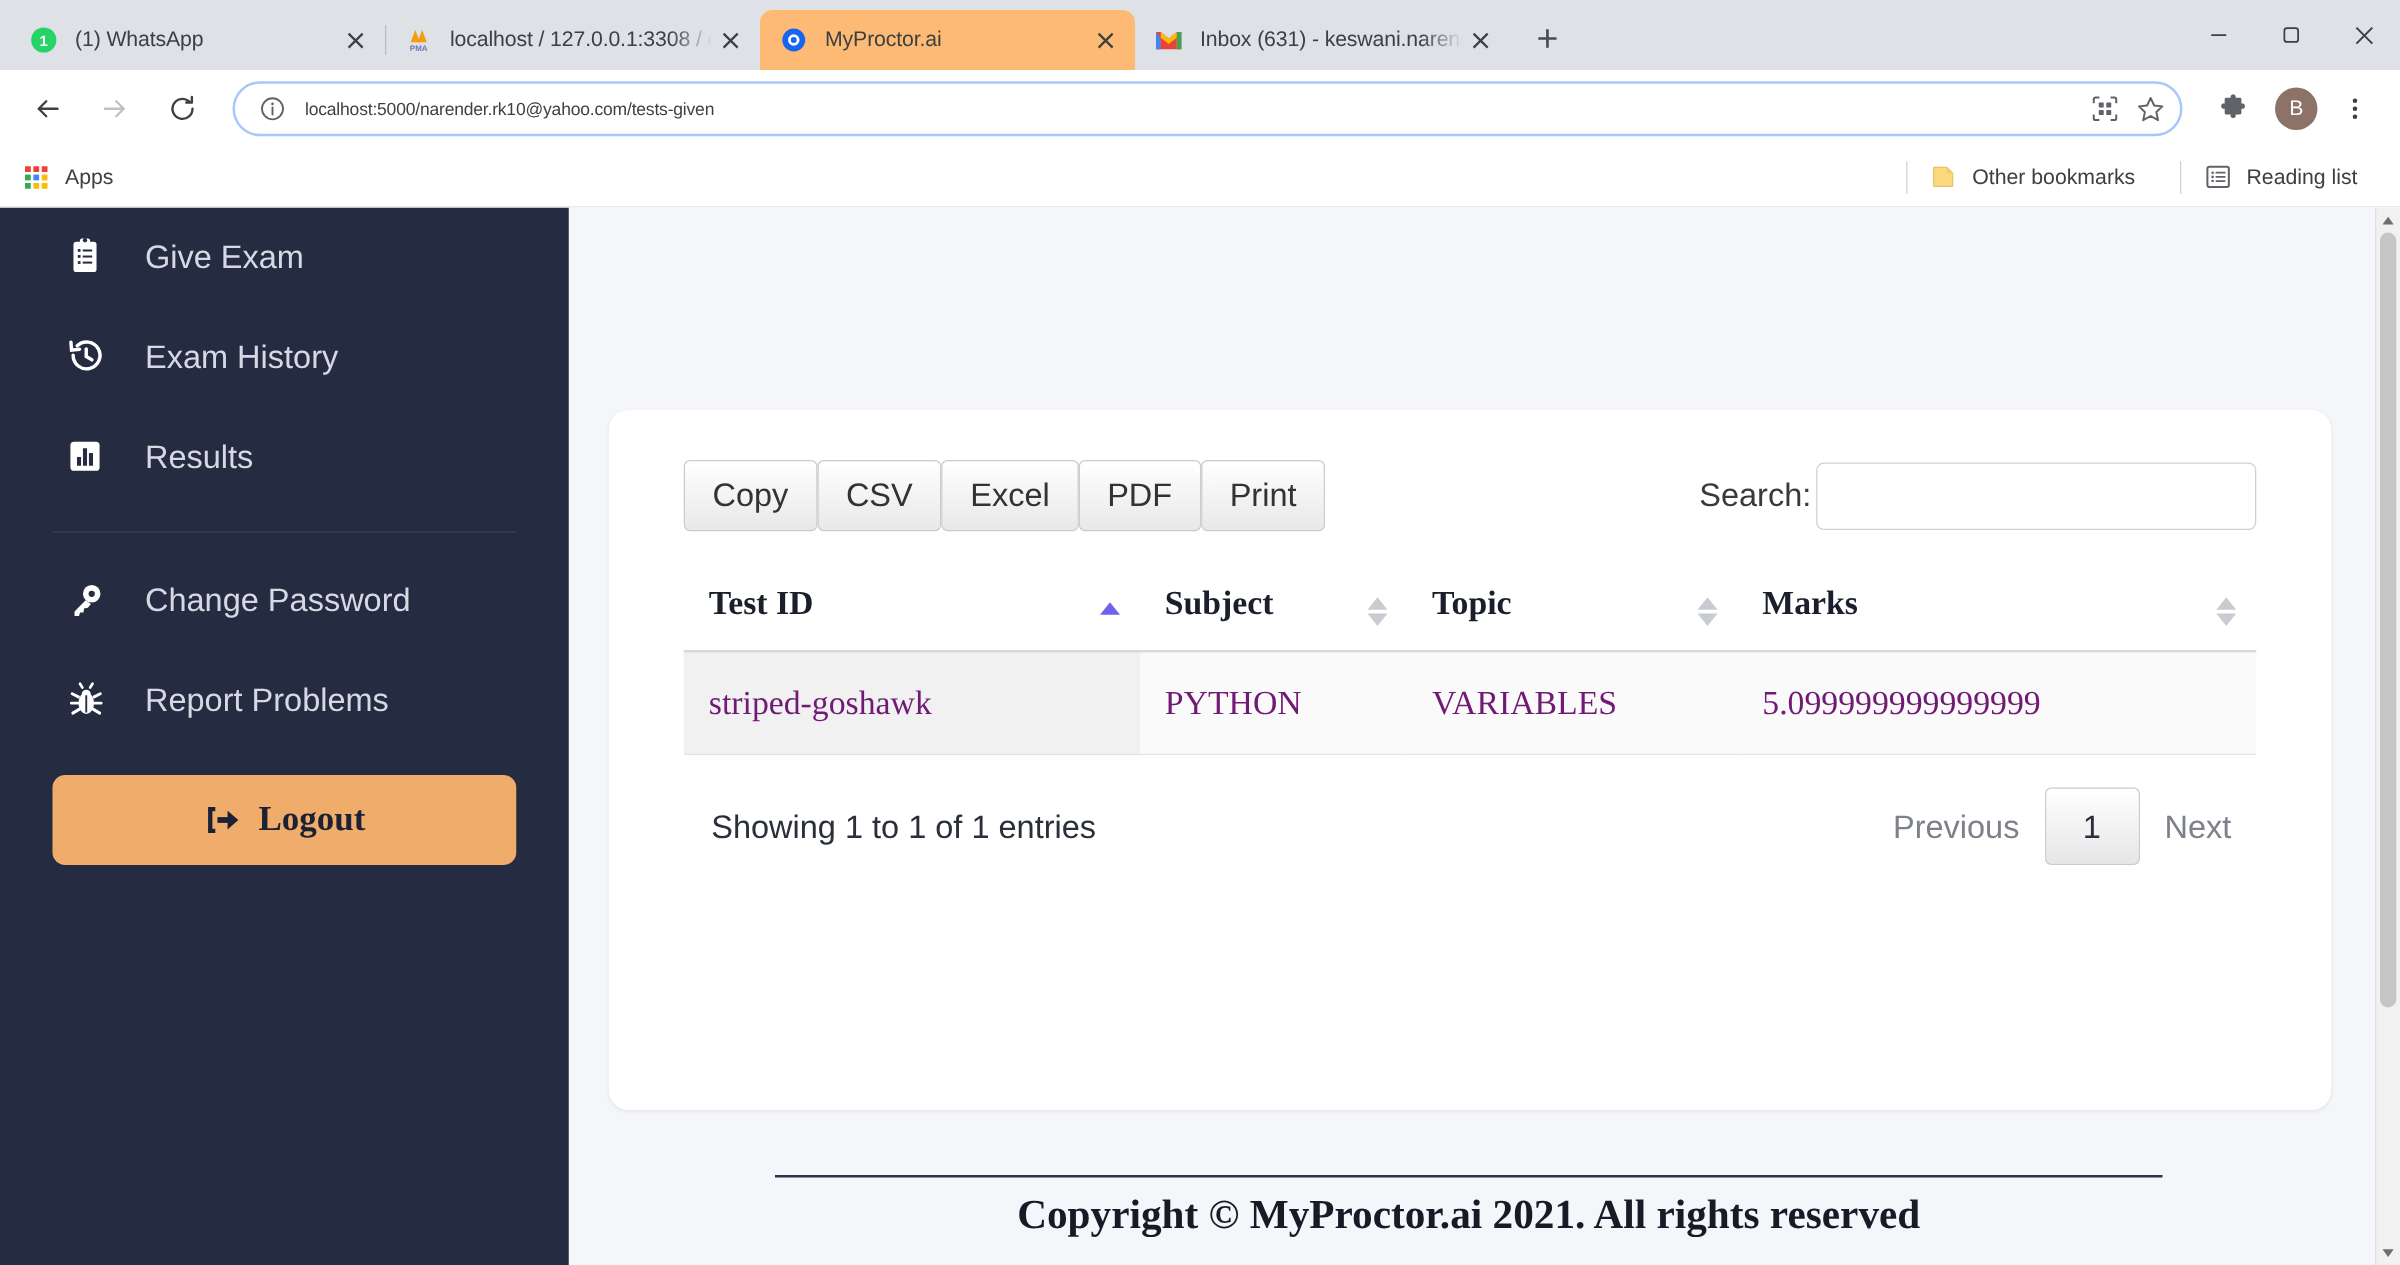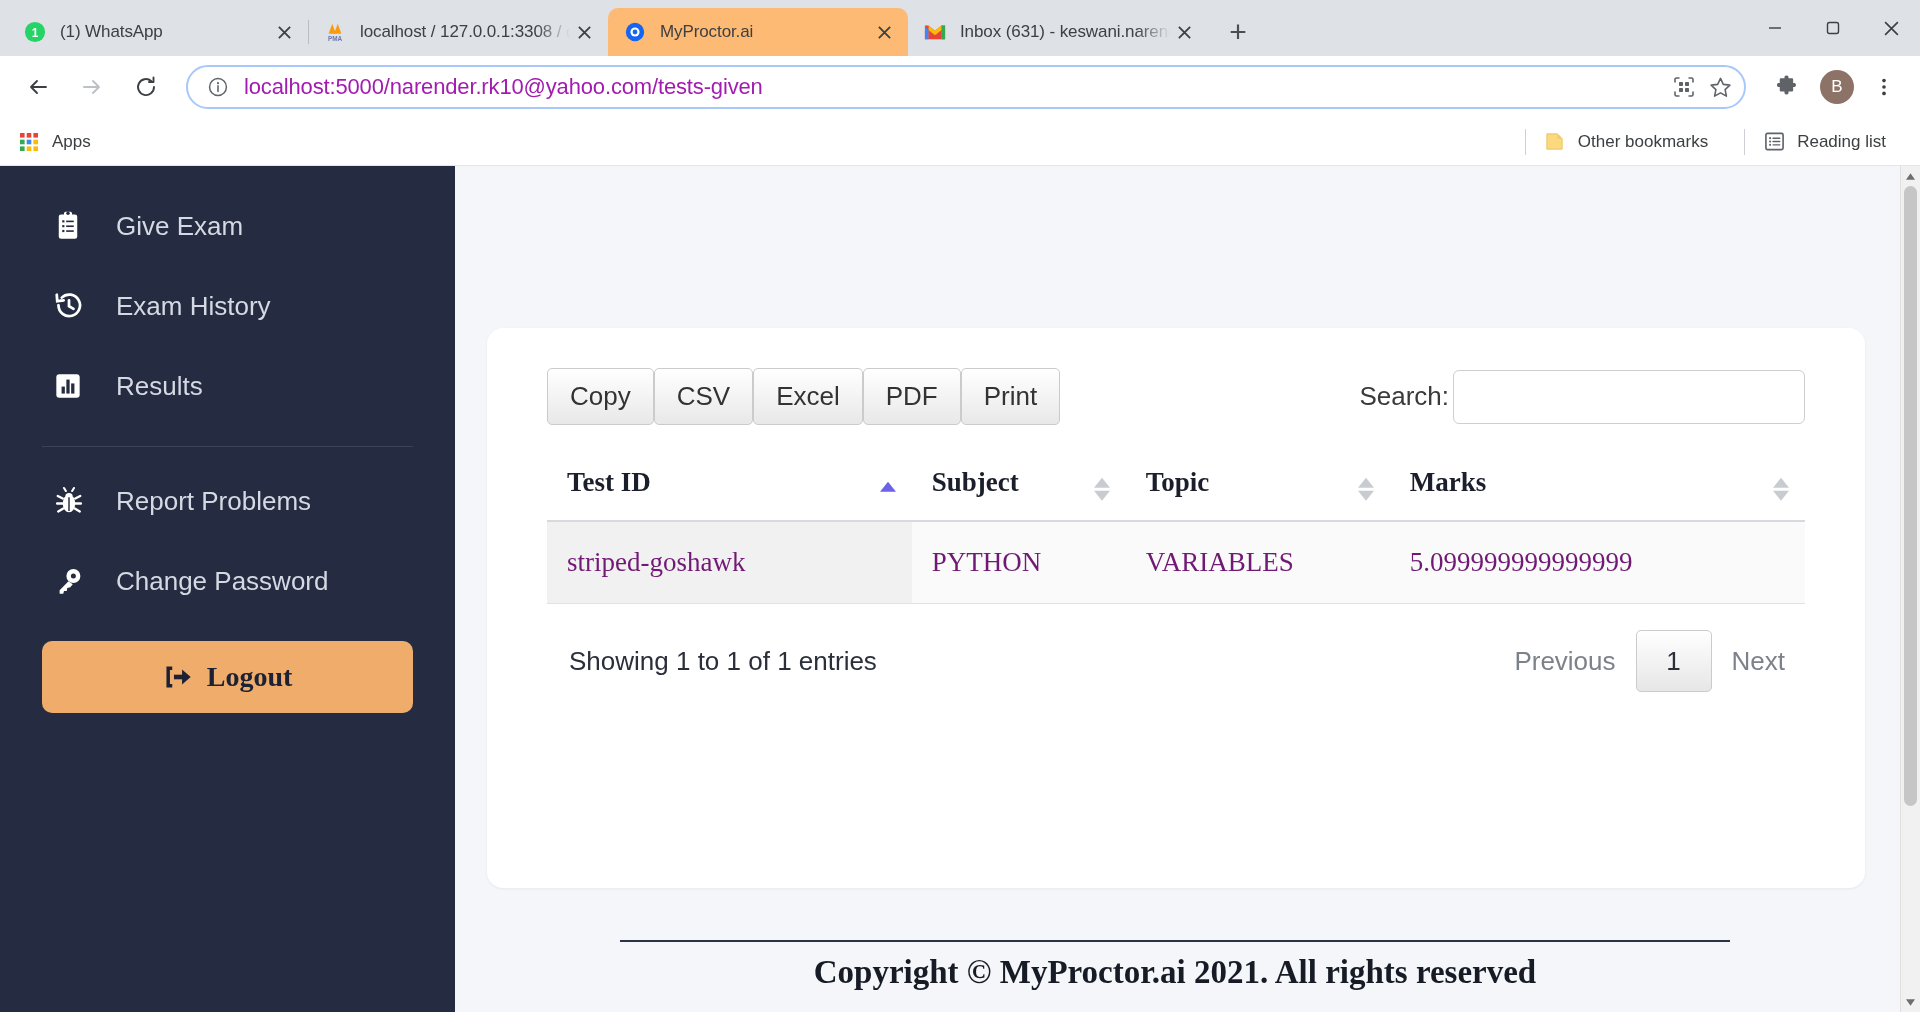--- a/index.html
+++ b/index.html
@@ -107,22 +107,22 @@
     border-radius: 24px;
     display: flex;
     align-items: center;
     padding: 0 6px 0 18px;
     margin: 0 10px 0 8px;
     background: #fff;
   }
   .omnibox .infoicon { width: 24px;height:24px;margin-right:14px;flex:0 0 24px;display:flex;align-items:center;justify-content:center;color:#5f6368; }
   .omnibox .url {
     flex: 1 1 auto;
-    font-size: 22px;
-    color: #a21caf;
+    font-size: 14px;
+    color: #404040;
     white-space: nowrap;
     overflow: hidden;
     letter-spacing: -0.15px;
   }
   .ob-icon { width: 36px; height: 36px; flex:0 0 36px; display:flex;align-items:center;justify-content:center; color:#5f6368; }
   .tb-icon { width: 40px; height: 40px; flex:0 0 40px; margin-left: 10px; display:flex;align-items:center;justify-content:center; color:#5f6368; }
   .avatar {
     width: 34px; height: 34px; border-radius: 50%;
     background: #8d7268; color: #fff;
     display:flex;align-items:center;justify-content:center;
@@ -152,21 +152,21 @@
     flex: 1 1 auto;
     display: flex;
     position: relative;
     overflow: hidden;
     background: #f4f6f9;
   }
   .sidebar {
     width: 455px;
     flex: 0 0 455px;
     background: #252c41;
-    padding-top: 40px;
+    padding-top: 19px;
     color: #d6dae4;
     position: relative;
   }
   .nav-item {
     display: flex;
     align-items: center;
     padding: 0 0 0 54px;
     height: 40px;
     margin-bottom: 40px;
     font-size: 26px;
@@ -588,40 +588,40 @@
           </svg>
         </span>
         <span>Results</span>
       </div>
 
       <div class="nav-sep"></div>
 
       <div class="nav-item">
         <span class="nicon">
           <svg width="30" height="30" viewBox="0 0 24 24" fill="#fff">
+            <circle cx="15.5" cy="8" r="5.6"></circle>
+            <circle cx="15.5" cy="8" r="2" fill="#252c41"></circle>
+            <path d="M11.6 12.2 L4.5 19.4 L4.5 22.2 L7.4 22.2 L8 20 L10.2 20 L10.6 17.5 L13 17 L15 14.6 Z"></path>
+          </svg>
+        </span>
+        <span>Change Password</span>
+      </div>
+
+      <div class="nav-item">
+        <span class="nicon">
+          <svg width="30" height="30" viewBox="0 0 24 24" fill="#fff">
             <ellipse cx="12" cy="14" rx="5" ry="7"></ellipse>
             <path d="M12 5.5 a3 3 0 0 1 3 3 H9 a3 3 0 0 1 3 -3 Z"></path>
             <path d="M9.5 4 L8 1.6 M14.5 4 L16 1.6" stroke="#fff" stroke-width="1.7" stroke-linecap="round"></path>
             <path d="M7 10 L3 8 M7 14 L2.5 14 M7.4 18 L3.4 20.4" stroke="#fff" stroke-width="1.9" stroke-linecap="round"></path>
             <path d="M17 10 L21 8 M17 14 L21.5 14 M16.6 18 L20.6 20.4" stroke="#fff" stroke-width="1.9" stroke-linecap="round"></path>
             <path d="M12 9 V20" stroke="#252c41" stroke-width="1.2"></path>
           </svg>
         </span>
         <span>Report Problems</span>
-      </div>
-
-      <div class="nav-item">
-        <span class="nicon">
-          <svg width="30" height="30" viewBox="0 0 24 24" fill="#fff">
-            <circle cx="15.5" cy="8" r="5.6"></circle>
-            <circle cx="15.5" cy="8" r="2" fill="#252c41"></circle>
-            <path d="M11.6 12.2 L4.5 19.4 L4.5 22.2 L7.4 22.2 L8 20 L10.2 20 L10.6 17.5 L13 17 L15 14.6 Z"></path>
-          </svg>
-        </span>
-        <span>Change Password</span>
       </div>
 
       <div class="logout-btn">
         <span class="licon">
           <svg width="30" height="28" viewBox="0 0 26 24" fill="#1c2233">
             <path d="M3 3 H8 V6 H6 V18 H8 V21 H3 Z"></path>
             <rect x="9.5" y="10" width="9" height="4"></rect>
             <path d="M16.5 5.5 L24 12 L16.5 18.5 Z"></path>
           </svg>
         </span>

